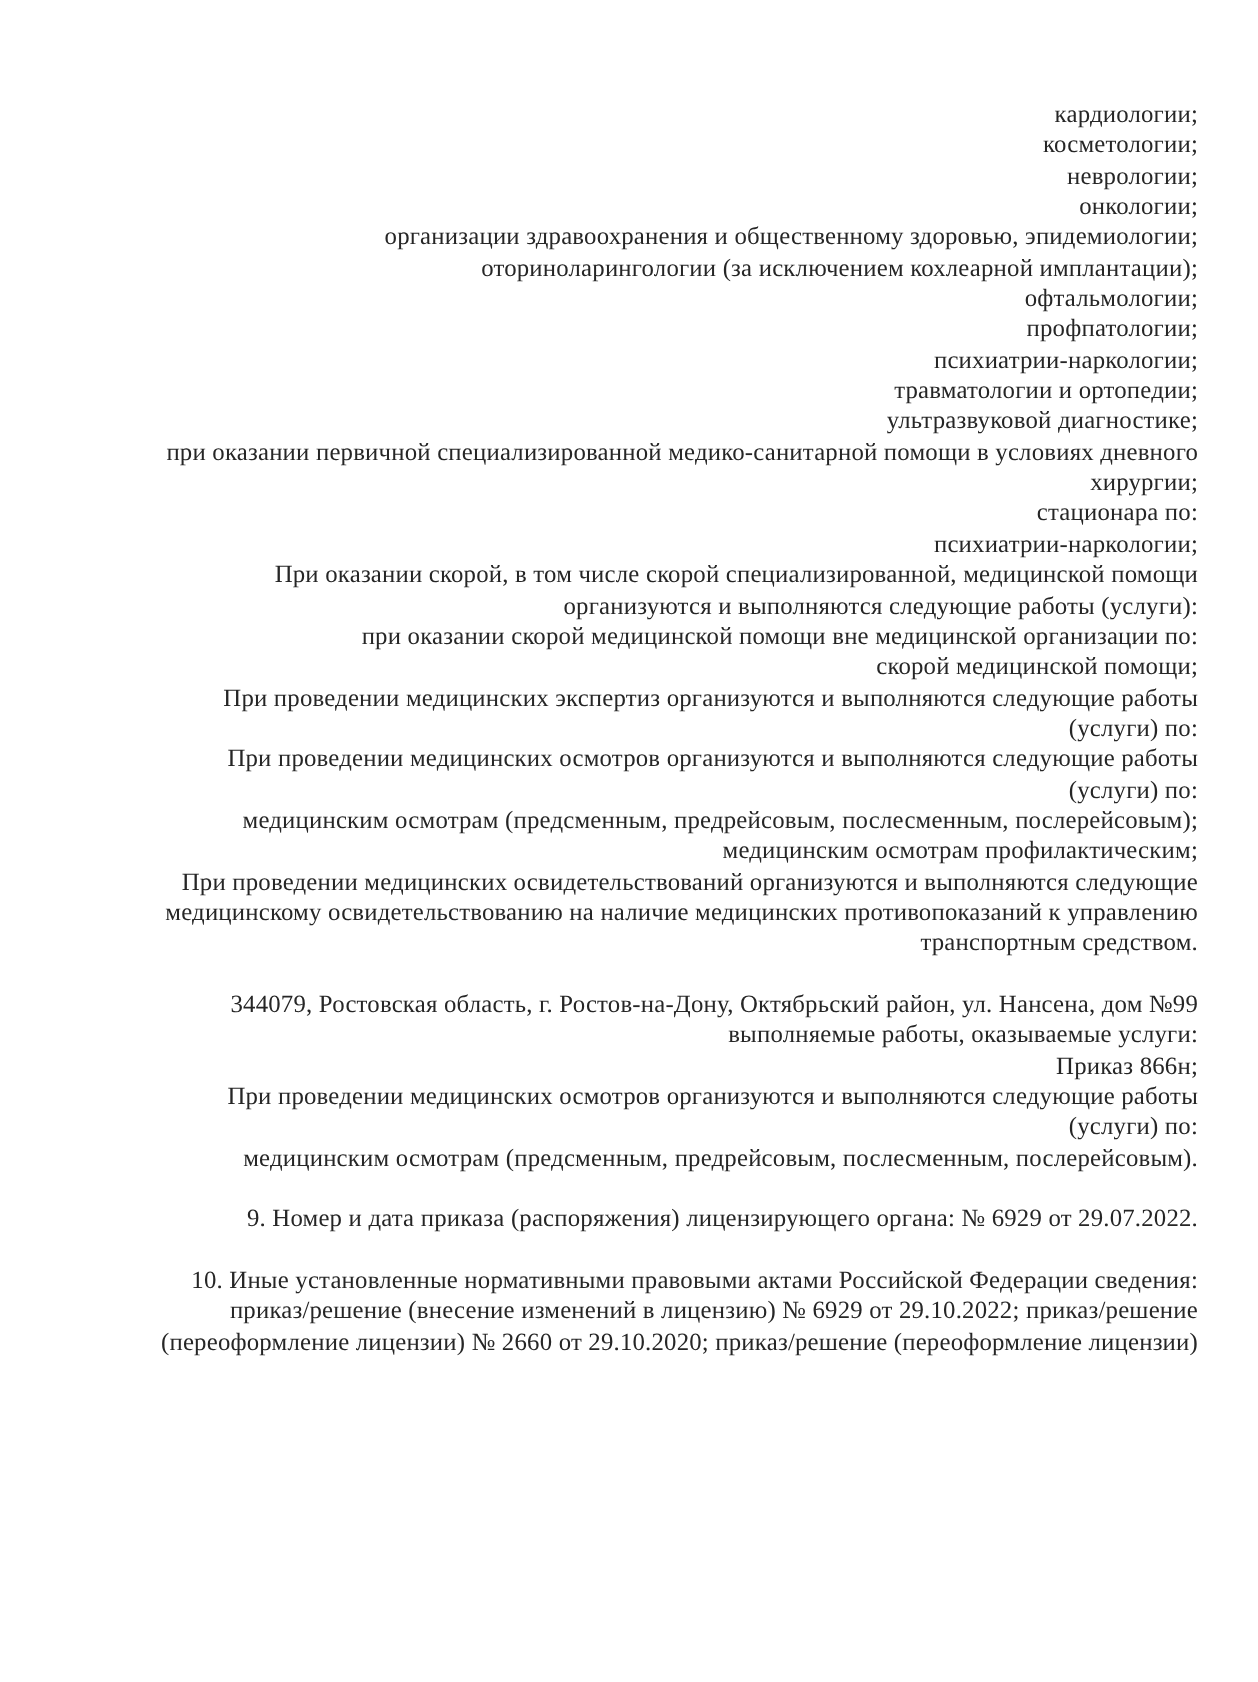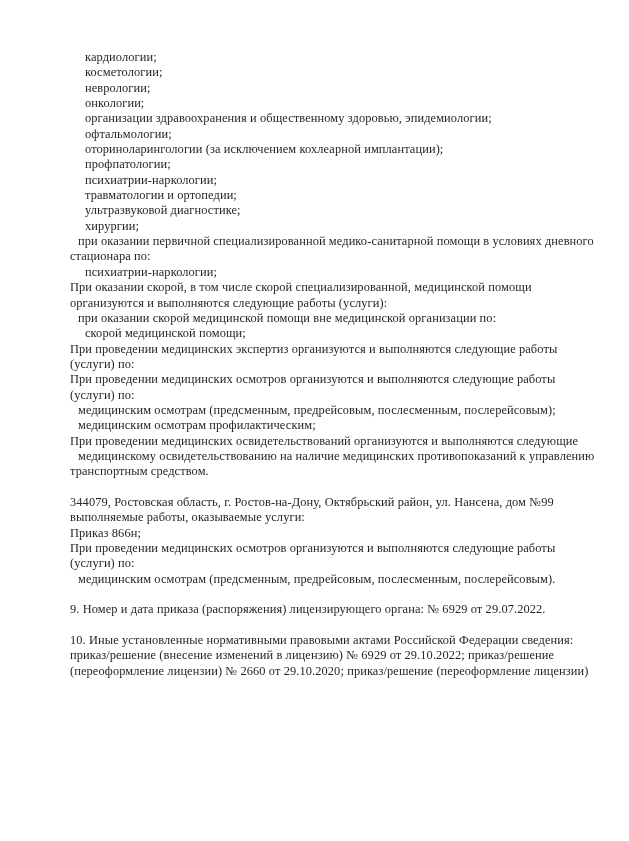--- a/index.html
+++ b/index.html
@@ -21,43 +21,44 @@
     top: 50px;
     left: 70px;
     right: 30px;
     font-size: 12.4px;
     line-height: 15.35px;
     letter-spacing: 0.1px;
   }
   .line {
     white-space: pre;
     min-height: 15.35px;
+    text-align: right;
   }
   .indent-0 { padding-left: 0; }
   .indent-1 { padding-left: 8px; }
   .indent-2 { padding-left: 15px; }
 </style>
 </head>
 <body>
 
 <div class="page">
   <div class="doc">
       <div class="line indent-2">кардиологии;</div>
       <div class="line indent-2">косметологии;</div>
       <div class="line indent-2">неврологии;</div>
       <div class="line indent-2">онкологии;</div>
       <div class="line indent-2">организации здравоохранения и общественному здоровью, эпидемиологии;</div>
+      <div class="line indent-2">оториноларингологии (за исключением кохлеарной имплантации);</div>
       <div class="line indent-2">офтальмологии;</div>
-      <div class="line indent-2">оториноларингологии (за исключением кохлеарной имплантации);</div>
       <div class="line indent-2">профпатологии;</div>
       <div class="line indent-2">психиатрии-наркологии;</div>
       <div class="line indent-2">травматологии и ортопедии;</div>
       <div class="line indent-2">ультразвуковой диагностике;</div>
+      <div class="line indent-1">при оказании первичной специализированной медико-санитарной помощи в условиях дневного</div>
       <div class="line indent-2">хирургии;</div>
-      <div class="line indent-1">при оказании первичной специализированной медико-санитарной помощи в условиях дневного</div>
       <div class="line indent-0">стационара по:</div>
       <div class="line indent-2">психиатрии-наркологии;</div>
       <div class="line indent-0">При оказании скорой, в том числе скорой специализированной, медицинской помощи</div>
       <div class="line indent-0">организуются и выполняются следующие работы (услуги):</div>
       <div class="line indent-1">при оказании скорой медицинской помощи вне медицинской организации по:</div>
       <div class="line indent-2">скорой медицинской помощи;</div>
       <div class="line indent-0">При проведении медицинских экспертиз организуются и выполняются следующие работы</div>
       <div class="line indent-0">(услуги) по:</div>
       <div class="line indent-0">При проведении медицинских осмотров организуются и выполняются следующие работы</div>
       <div class="line indent-0">(услуги) по:</div>

